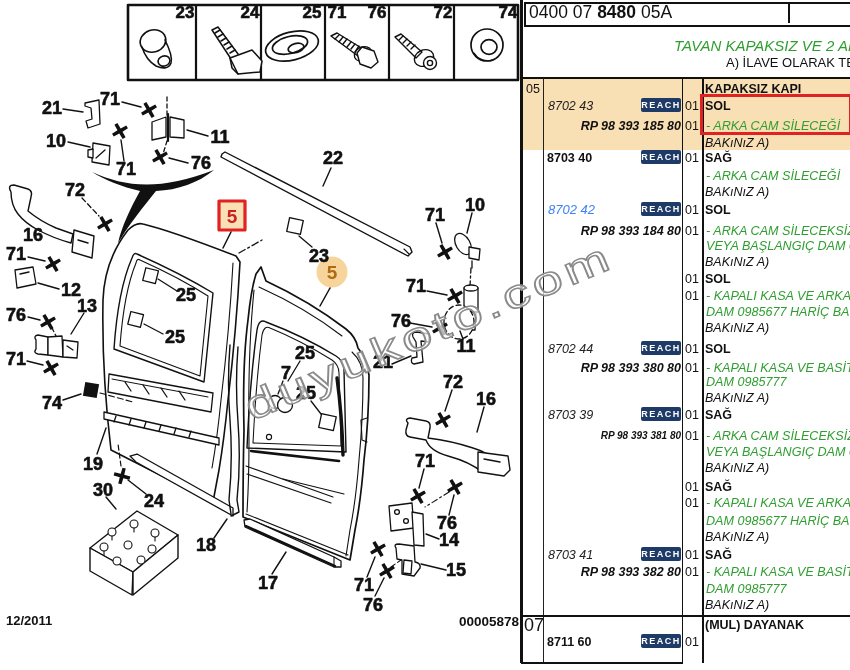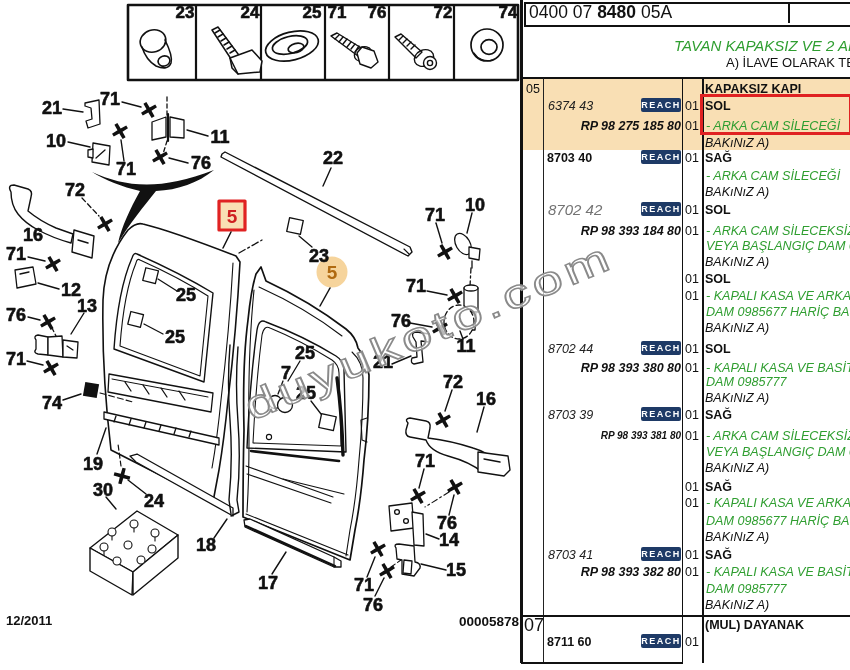--- a/index.html
+++ b/index.html
@@ -528,49 +528,49 @@
 <div style="position:absolute;left:701.5px;top:78px;width:2.4px;height:585px;background:#111;"></div>
 
 <div style="position:absolute;left:521px;top:615px;width:329px;height:1.6px;background:#111;"></div>
 
 <div style="position:absolute;left:521px;top:661.5px;width:162px;height:2px;background:#111;"></div>
 
 <div class="t" style="left:526px;top:81px;font-size:12.5px;">05</div>
 
 <div class="t" style="left:705px;top:81px;font-size:12.5px;font-weight:bold;">KAPAKSIZ KAPI</div>
 
-<div class="t" style="left:548px;top:98px;font-size:12.5px;font-style:italic;color:#222;">6374 43</div>
+<div class="t" style="left:548px;top:98px;font-size:12.5px;font-style:italic;color:#222;">8702 43</div>
 
 <div class="reach" style="left:641px;top:98px;">REACH</div>
 
 <div class="t" style="left:685px;top:98px;font-size:12.5px;">01</div>
 
 <div class="t" style="left:705px;top:98px;font-size:12.5px;font-weight:bold;">SOL</div>
 
-<div class="t" style="left:681px;top:118px;font-size:12.5px;font-weight:bold;font-style:italic;transform:translateX(-100%);">RP 98 275 185 80</div>
+<div class="t" style="left:681px;top:118px;font-size:12.5px;font-weight:bold;font-style:italic;transform:translateX(-100%);">RP 98 393 185 80</div>
 
 <div class="t" style="left:685px;top:118px;font-size:12.5px;">01</div>
 
 <div class="t" style="left:706px;top:118px;font-size:12.6px;font-style:italic;color:#2f9e30;">- ARKA CAM SİLECEĞİ</div>
 
 <div class="t" style="left:705px;top:135px;font-size:12.5px;font-style:italic;">BAKıNıZ A)</div>
 
 <div class="t" style="left:547px;top:150px;font-size:12.5px;font-weight:bold;">8703 40</div>
 
 <div class="reach" style="left:641px;top:150px;">REACH</div>
 
 <div class="t" style="left:685px;top:150px;font-size:12.5px;">01</div>
 
 <div class="t" style="left:705px;top:150px;font-size:12.5px;font-weight:bold;">SAĞ</div>
 
 <div class="t" style="left:706px;top:168px;font-size:12.6px;font-style:italic;color:#2f9e30;">- ARKA CAM SİLECEĞİ</div>
 
 <div class="t" style="left:705px;top:184px;font-size:12.5px;font-style:italic;">BAKıNıZ A)</div>
 
-<div class="t" style="left:548px;top:202px;font-size:15px;font-style:italic;color:#737373;">8702 42</div>
+<div class="t" style="left:548px;top:202px;font-size:13px;font-style:italic;color:#3b82f6;">8702 42</div>
 
 <div class="reach" style="left:641px;top:202px;">REACH</div>
 
 <div class="t" style="left:685px;top:202px;font-size:12.5px;">01</div>
 
 <div class="t" style="left:705px;top:202px;font-size:12.5px;font-weight:bold;">SOL</div>
 
 <div class="t" style="left:681px;top:223px;font-size:12.5px;font-weight:bold;font-style:italic;transform:translateX(-100%);">RP 98 393 184 80</div>
 
 <div class="t" style="left:685px;top:223px;font-size:12.5px;">01</div>

